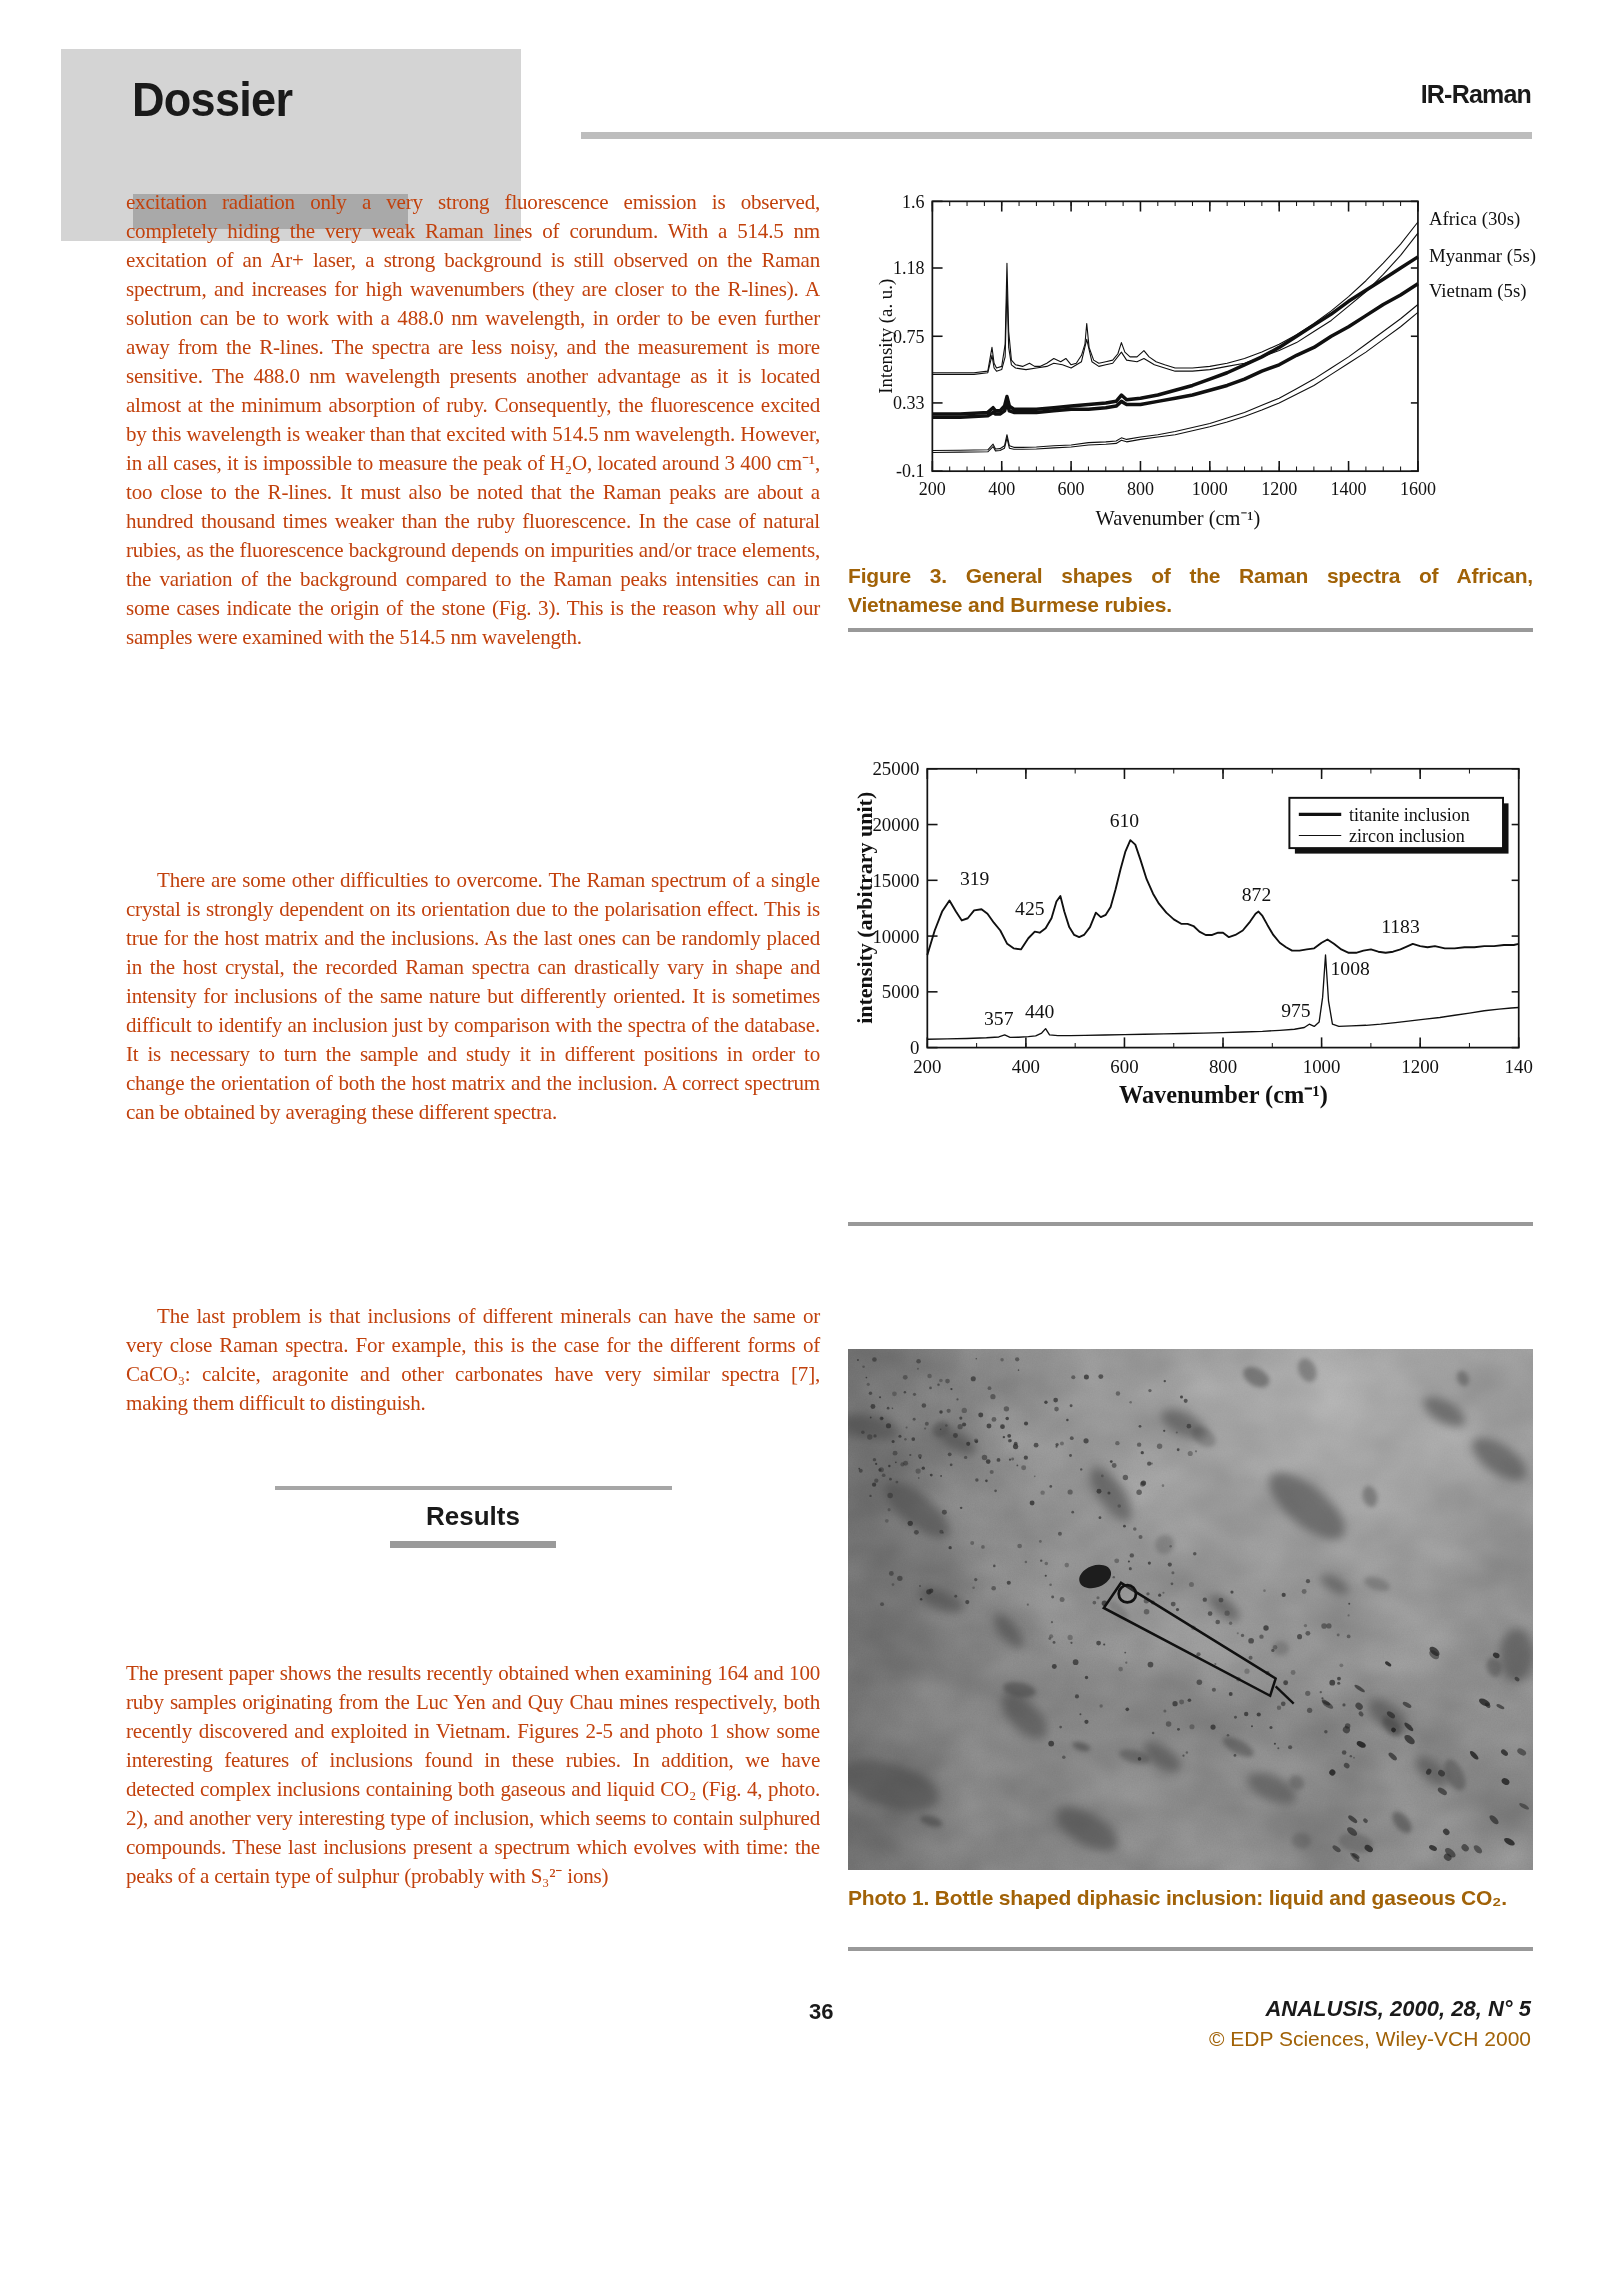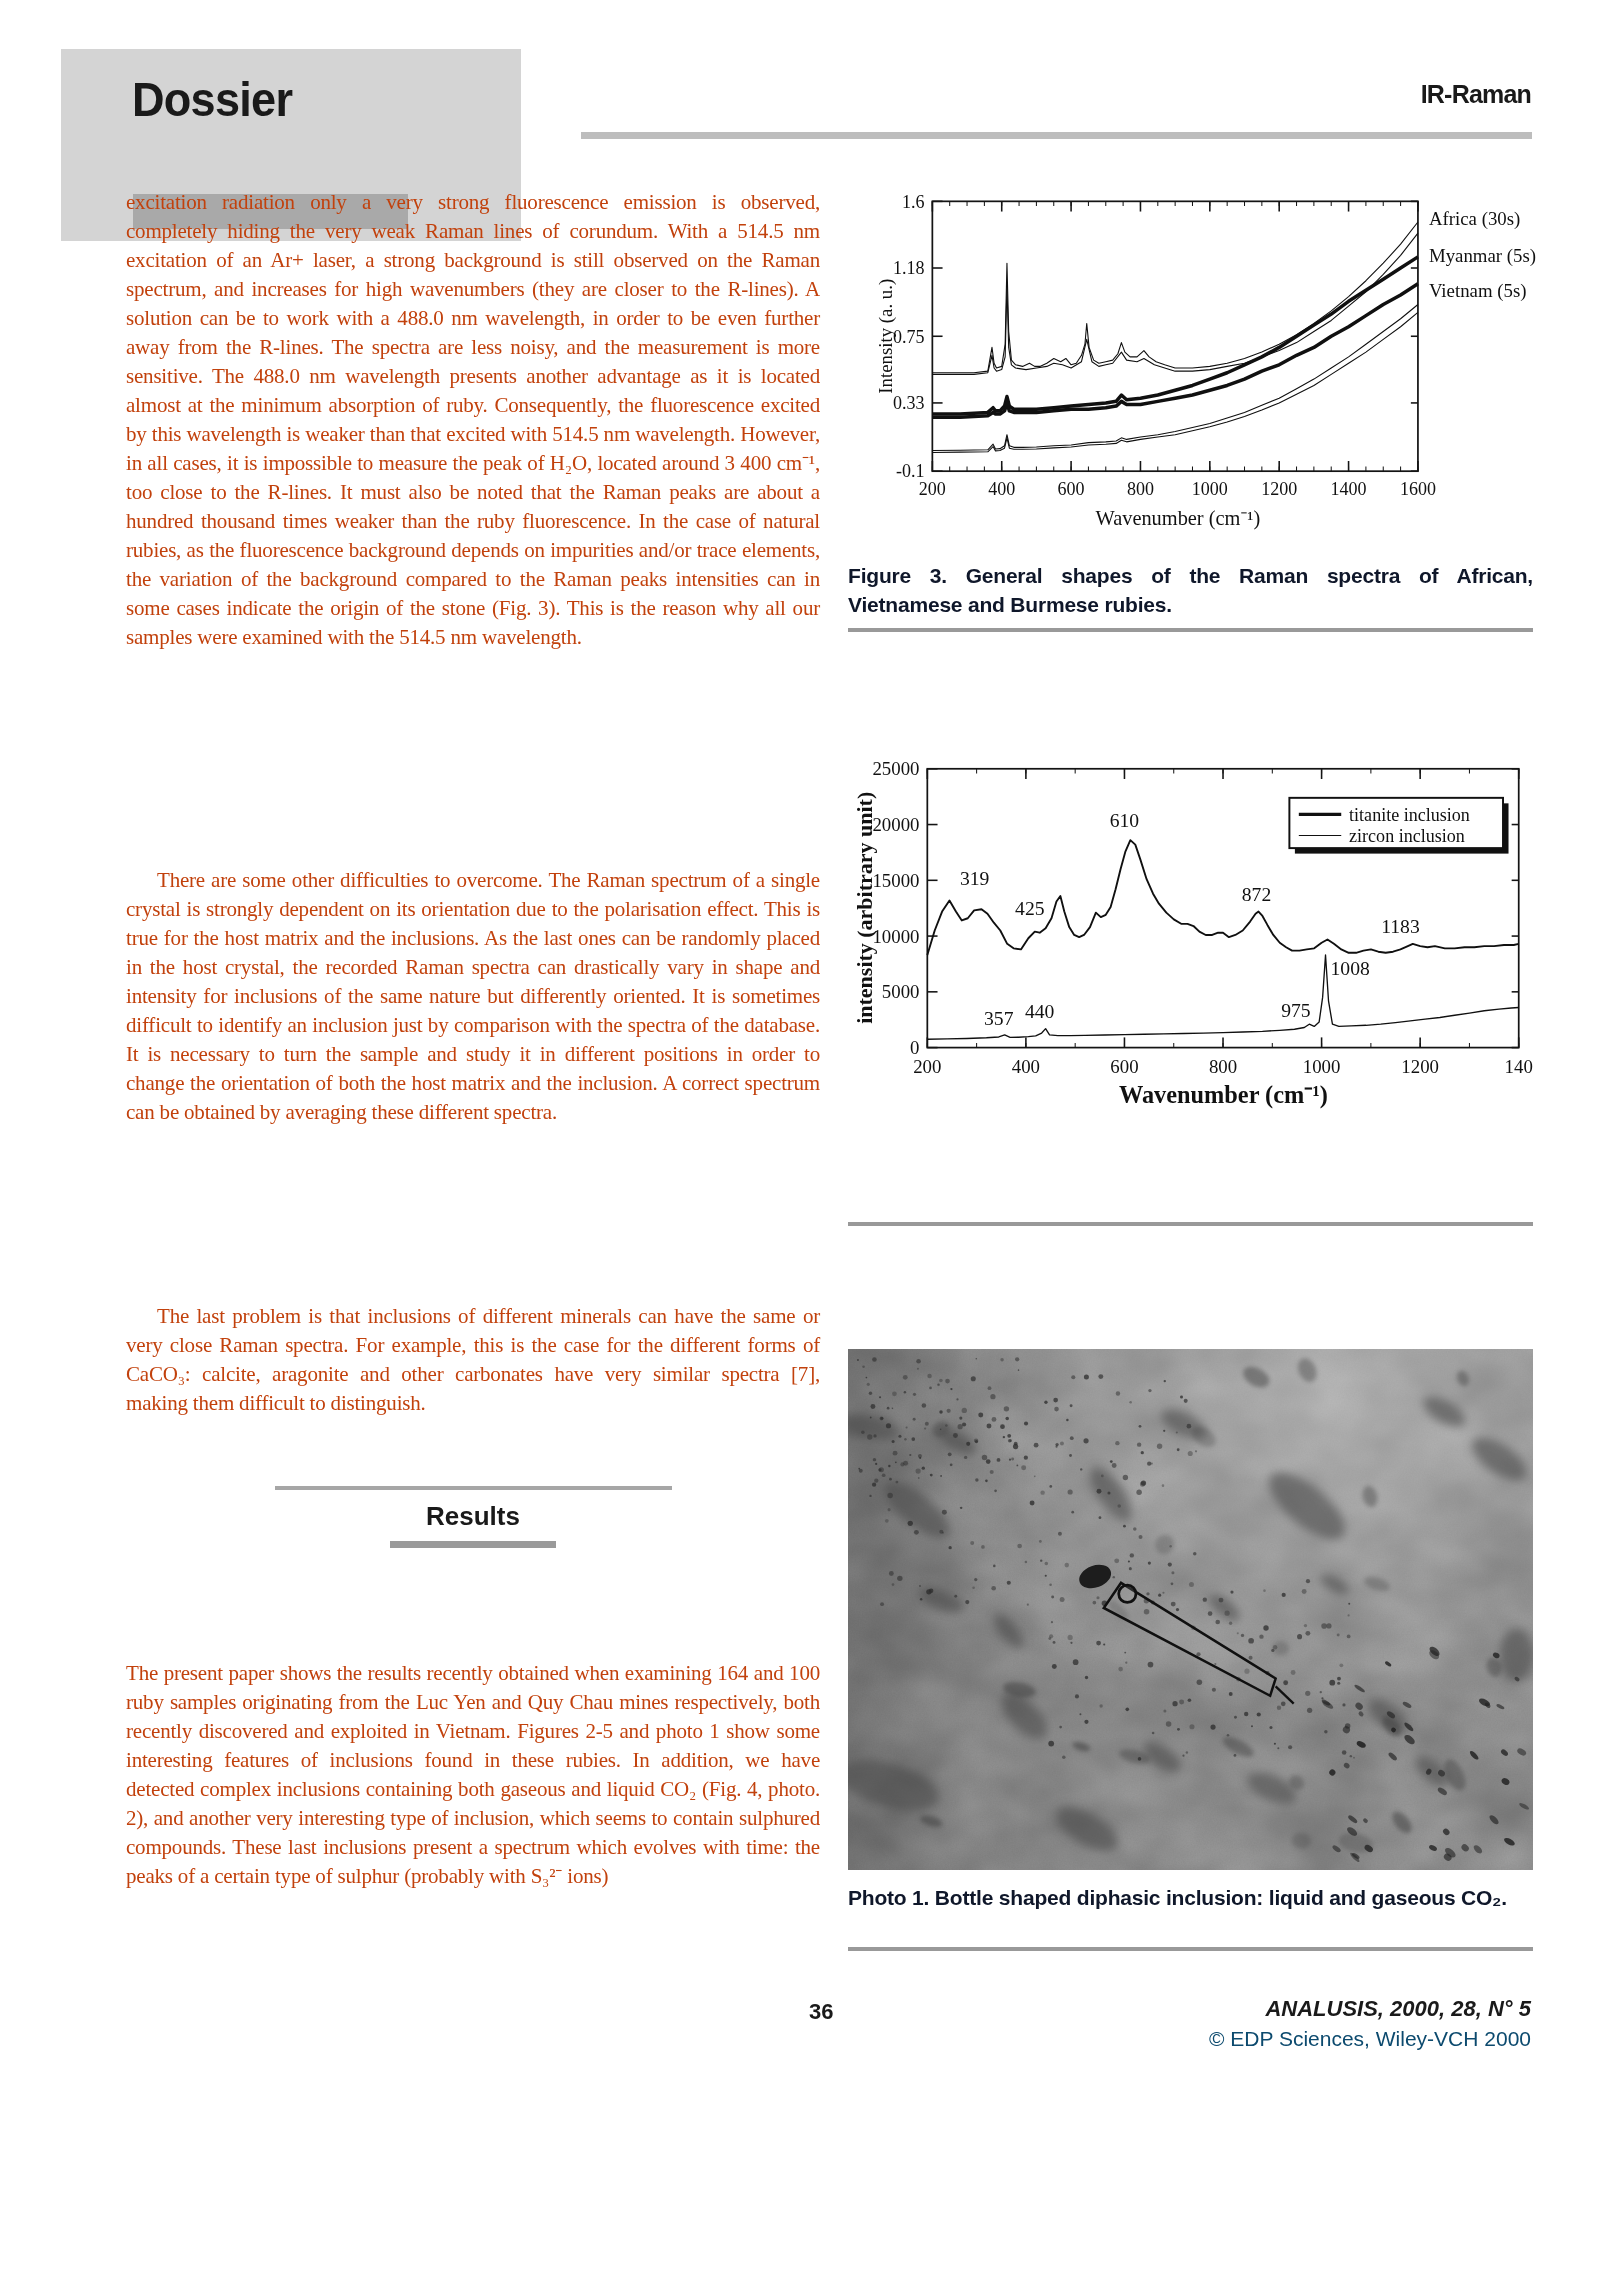--- a/index.html
+++ b/index.html
@@ -31,36 +31,36 @@
   .rule-b{height:7px;width:166px;margin:0 auto;background:#9a9a9a;}
 
   
   svg{display:block;}
   svg text{font-family:"Liberation Serif",serif;fill:#111;}
   .fig3{position:absolute;left:848px;top:188px;width:699px;height:353px;}
   .fig4{position:absolute;left:848px;top:746px;width:699px;height:377px;}
   .photo{position:absolute;left:848px;top:1349px;width:685px;height:521px;}
 
   .caption{position:absolute;left:848px;width:685px;font-family:"Liberation Sans",sans-serif;
-    font-weight:bold;font-size:21px;line-height:29px;text-align:justify;color:#0f172a;letter-spacing:-0.2px;}
+    font-weight:bold;font-size:21px;line-height:29px;text-align:justify;color:#a16207;letter-spacing:-0.2px;}
   .fig3cap{top:561px;}
   .fig4cap{top:1157px;}
   .photocap{top:1883px;}
   .cap-rule{position:absolute;left:848px;width:685px;height:3.9px;background:#999;}
   .r3{top:628px;}
   .r4{top:1222px;}
   .rp{top:1947px;}
 
   
   .page-number{position:absolute;left:809px;top:1999px;font-family:"Liberation Sans",sans-serif;
     font-weight:bold;font-size:22px;color:#1a1a1a;}
   .journal-ref{position:absolute;right:91px;top:1996px;font-family:"Liberation Sans",sans-serif;
     font-weight:bold;font-style:italic;font-size:22px;color:#1a1a1a;}
   .copyright{position:absolute;right:91px;top:2027px;font-family:"Liberation Sans",sans-serif;
-    font-size:21px;color:#0c4a6e;}
+    font-size:21px;color:#a16207;}
 </style>
 </head>
 <body>
 
 <div class="page">
 
   <div class="dossier-box">
     <div class="dossier-text">Dossier</div>
     <div class="dossier-bar"></div>
   </div>

